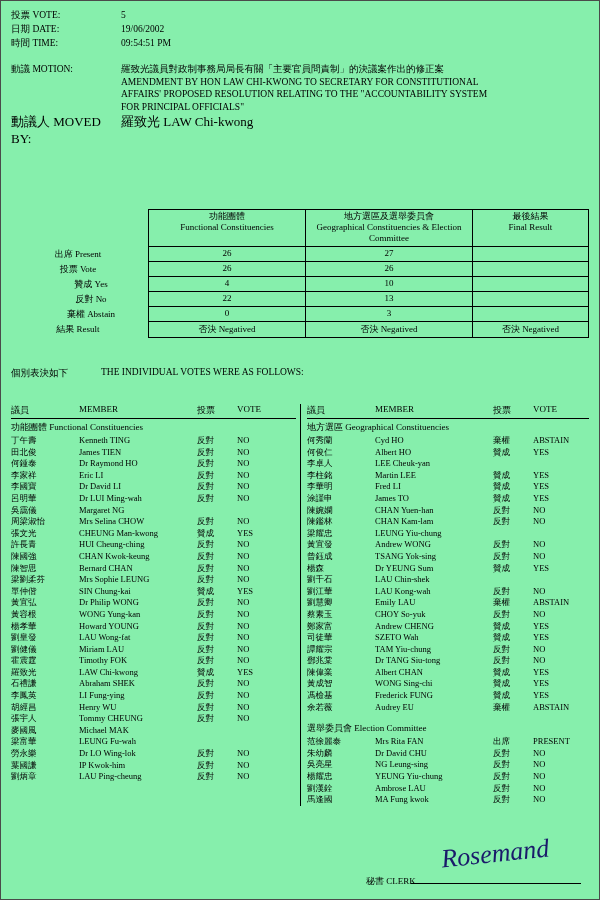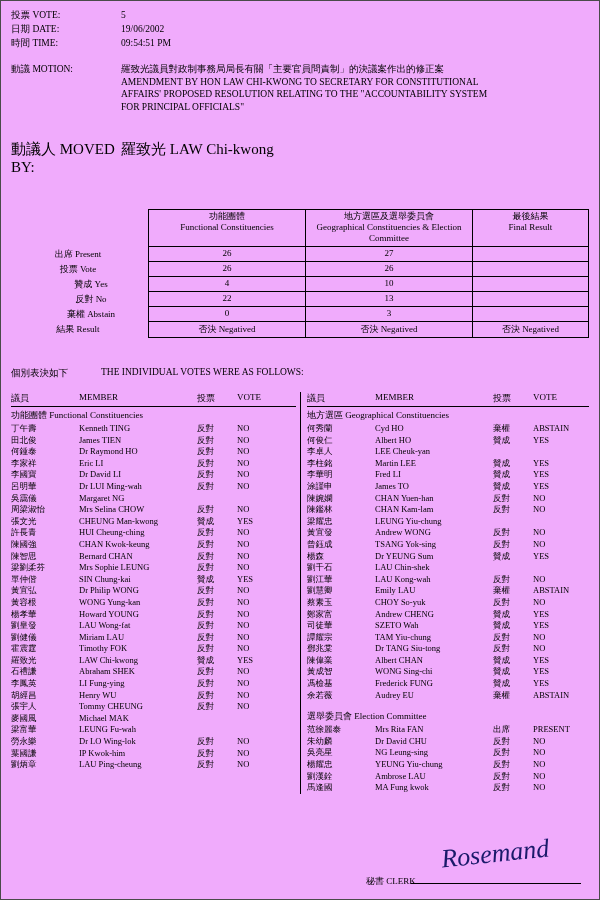--- a/index.html
+++ b/index.html
@@ -4,21 +4,21 @@
 <style>
   html, body {
     margin: 0;
     padding: 0;
     background: #8a8a8a;
   }
   .page {
     position: relative;
     width: 600px;
     height: 900px;
-    background: #f0abfc;
+    background: #86efac;
     border: 1px solid #4a4a4a;
     box-sizing: border-box;
     font-family: "Liberation Serif", serif;
     color: #000;
     overflow: hidden;
   }
   .sheet {
     position: absolute;
     left: 10px;
     top: 8px;
@@ -53,22 +53,21 @@
     width: 110px;
     flex: 0 0 110px;
   }
   .motion-body {
     flex: 1;
   }
   .motion-body div { margin-bottom: 0px; }
 
   .movedby {
     display: flex;
-    margin-top: 27px;
-    font-size: 15px;
+    font-size: 13px;
   }
   .movedby-label { width: 110px; flex: 0 0 110px; }
 
   
   .results {
     position: absolute;
     left: 0;
     top: 200px;
     width: 578px;
     border-collapse: collapse;
@@ -106,20 +105,21 @@
     position: absolute;
     top: 383px;
     left: 0;
     width: 578px;
     display: flex;
     font-size: 8.5px;
   }
   .col {
     width: 289px;
     position: relative;
+    margin-top: 12px;
   }
   .col.left { padding-right: 4px; box-sizing: border-box; }
   .col.right { padding-left: 6px; box-sizing: border-box; border-left: 1px solid #000; }
 
   .hdr-row {
     display: flex;
     border-bottom: 1px solid #000;
     padding-bottom: 1px;
     font-size: 9px;
   }

